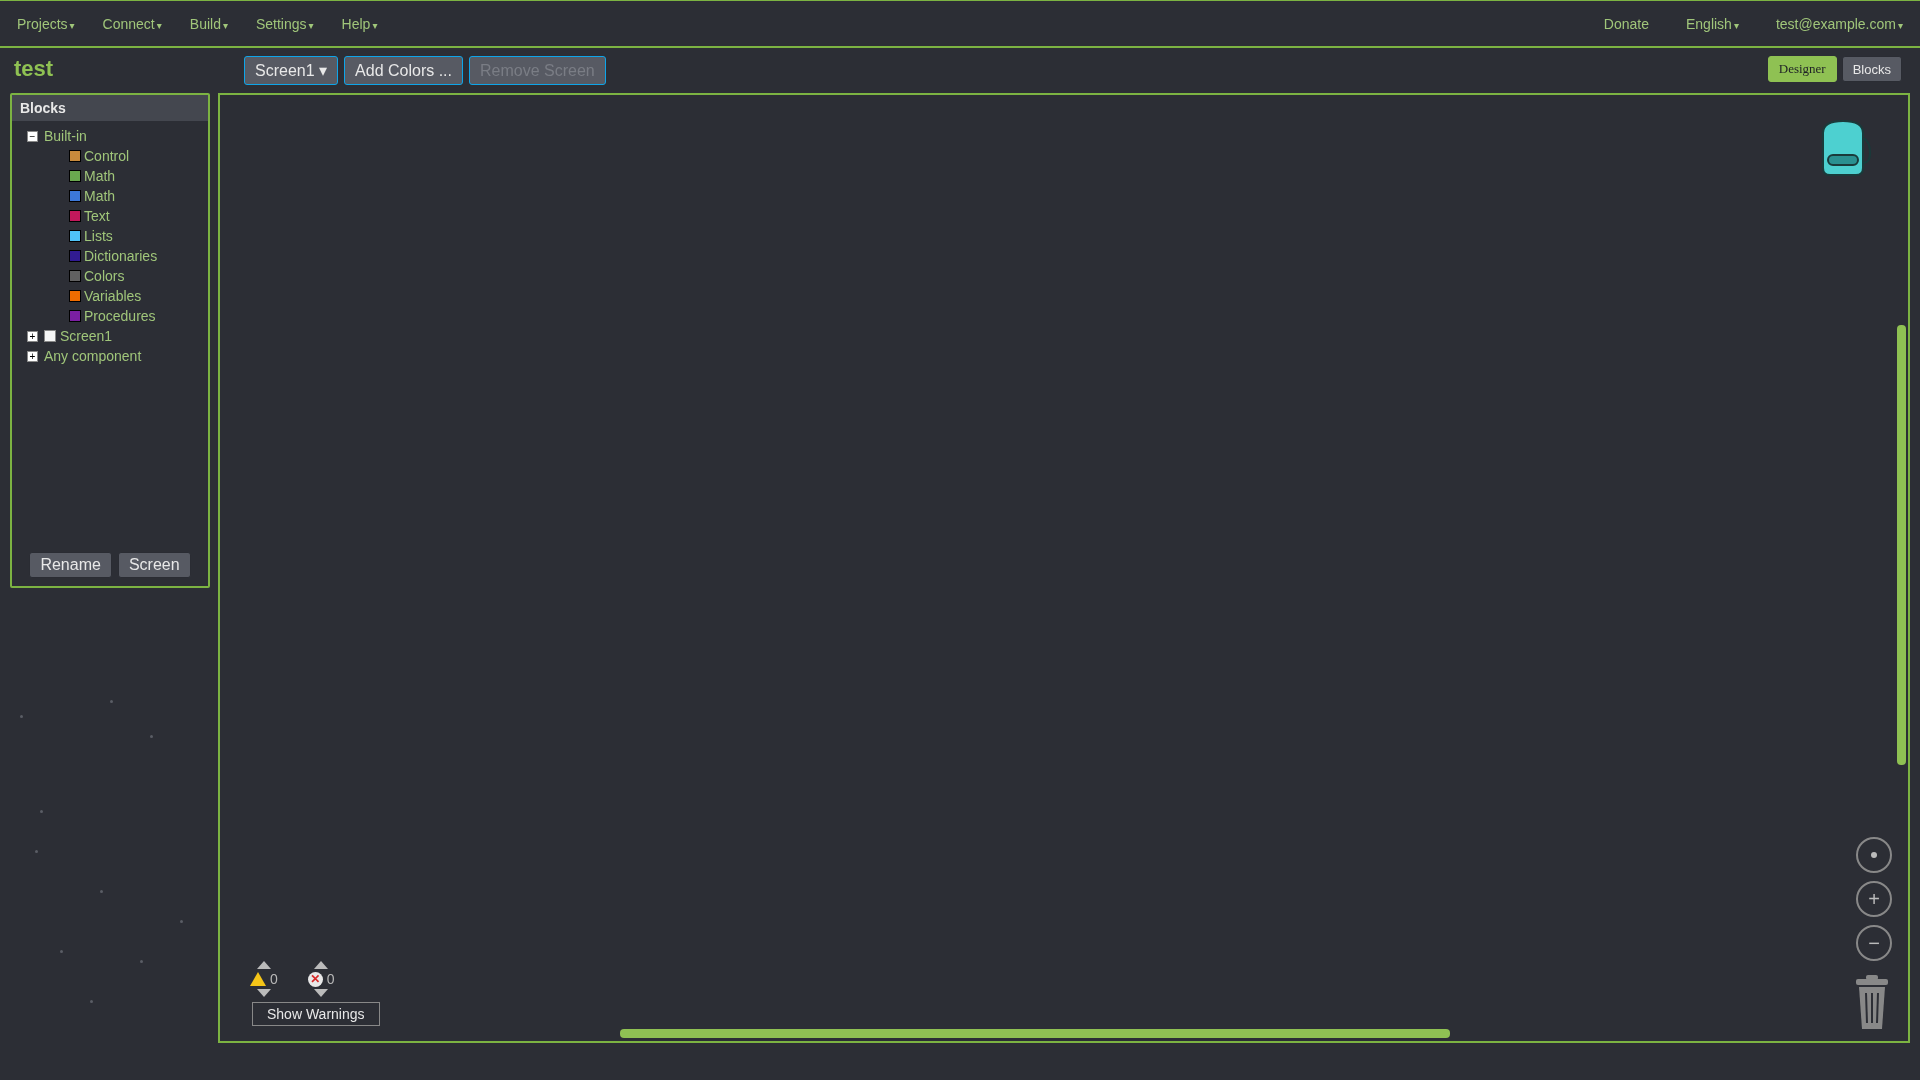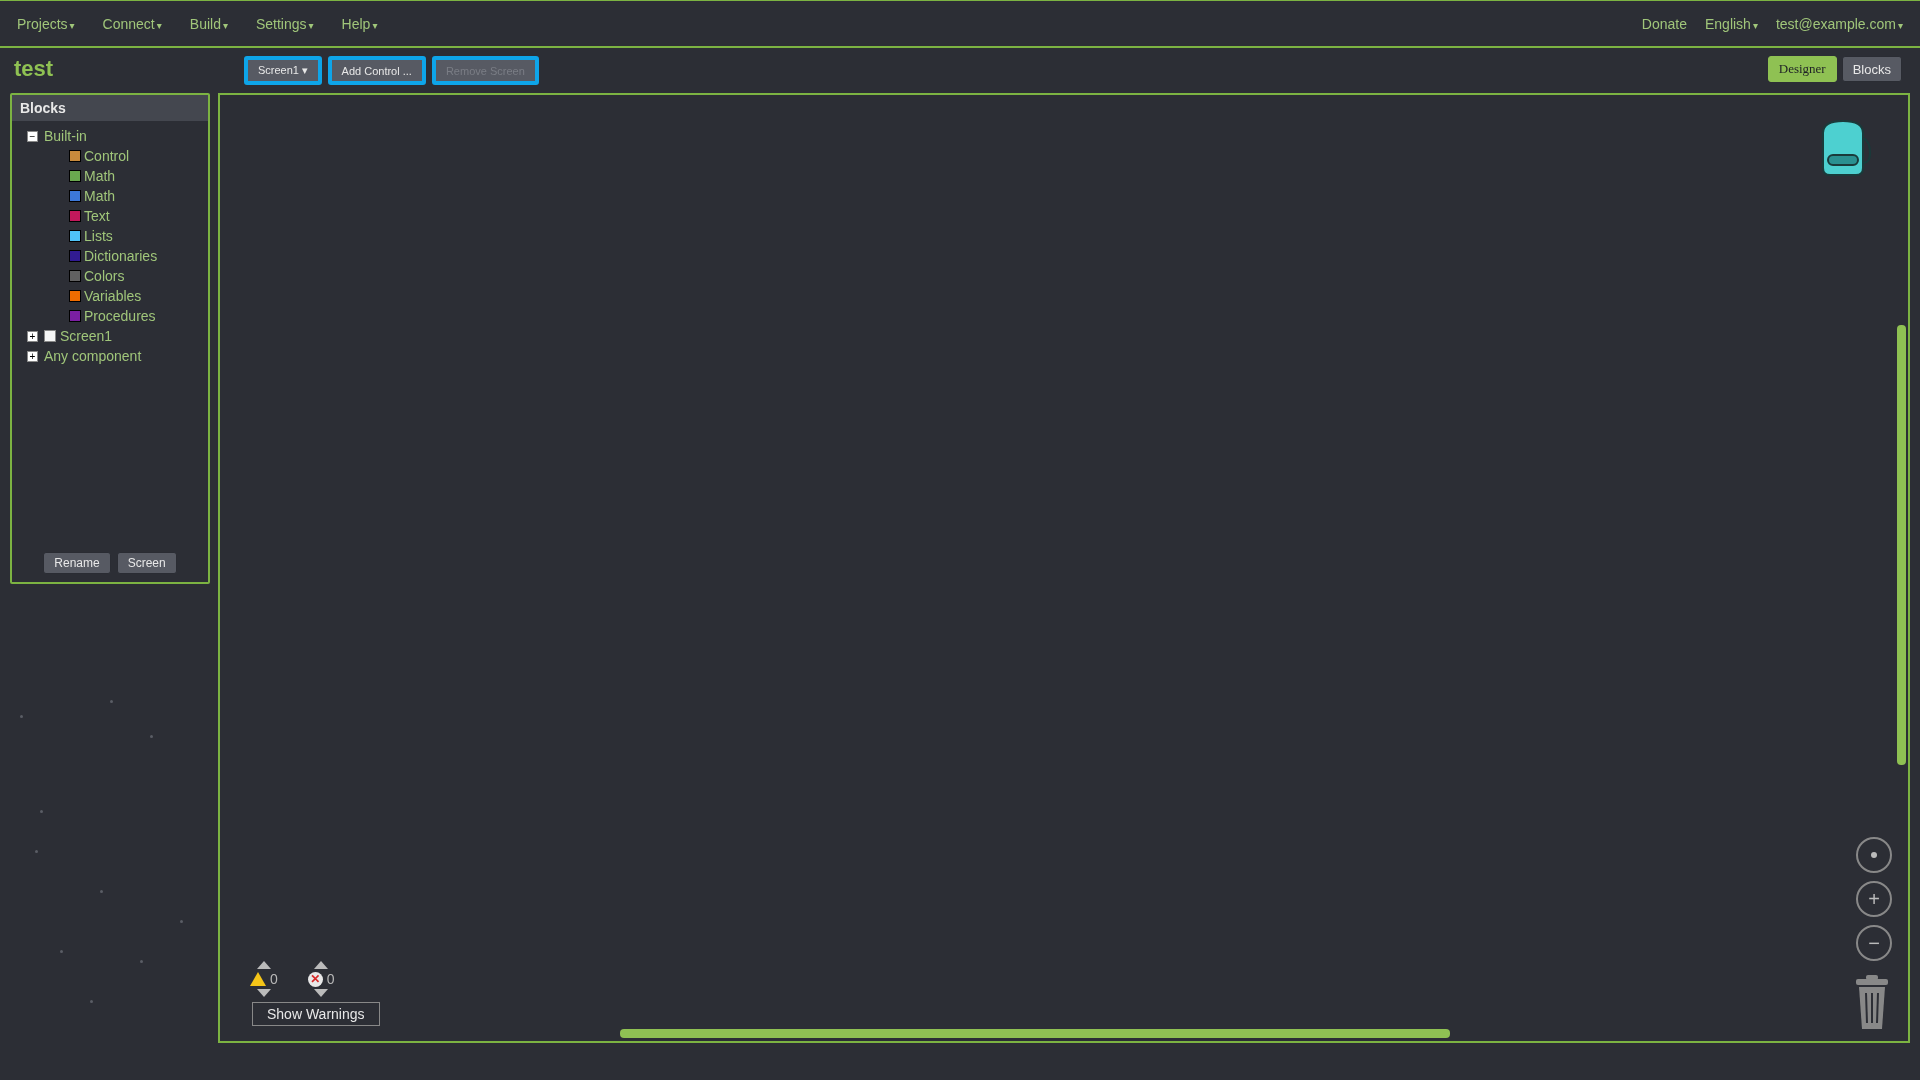--- a/index.html
+++ b/index.html
@@ -19,21 +19,21 @@
     height: 48px;
     background: #2c2e35;
     border-top: 1px solid #7cb342;
     border-bottom: 2px solid #7cb342;
     display: flex;
     align-items: center;
     justify-content: space-between;
     padding: 0 10px;
   }
   .menu-left { display: flex; gap: 14px; }
-  .menu-right { display: flex; gap: 4px; align-items: center; }
+  .menu-right { display: flex; gap: 23px; align-items: center; }
   .menu-item {
     color: #a0c67a;
     padding: 5px 7px;
     cursor: pointer;
     font-size: 14px;
   }
   .menu-item .caret { font-size: 10px; margin-left: 2px; }
   
   
   .project-row {
@@ -44,23 +44,23 @@
   }
   .project-title {
     color: #8fc153;
     font-size: 22px;
     font-weight: bold;
     width: 220px;
   }
   .screen-controls { display: flex; gap: 6px; }
   .scr-btn {
     background: #575a63;
-    border: 4px solid #0ea5e9;
-    color: #e8e8e8;
-    font-size: 11px;
+    border: 1px solid #0ea5e9;
+    color: #e8e8e8;
+    font-size: 16px;
     padding: 4px 10px;
     border-radius: 3px;
     cursor: pointer;
   }
   .scr-btn.disabled { color: #7a7d85; cursor: default; }
   .spacer { flex: 1; }
   .view-toggle { display: flex; gap: 5px; margin-right: 8px; }
   .toggle-btn {
     background: #575a63;
     border: 1px solid #2a2c33;
@@ -148,21 +148,21 @@
   .panel-footer {
     display: flex;
     justify-content: center;
     gap: 6px;
     padding: 8px 0;
   }
   .footer-btn {
     background: #575a63;
     border: 1px solid #2a2c33;
     color: #e8e8e8;
-    font-size: 12px;
+    font-size: 16px;
     padding: 3px 10px;
     border-radius: 3px;
     cursor: pointer;
   }
   
   
   .viewer-panel {
     flex: 1;
     border: 2px solid #7cb342;
     background: #2c2e35;
@@ -300,21 +300,21 @@
     <div class="menu-item">Donate</div>
     <div class="menu-item"><span>English</span><span class="caret">▾</span></div>
     <div class="menu-item"><span>test@example.com</span><span class="caret">▾</span></div>
   </div>
 </div>
 
 <div class="project-row">
   <div class="project-title">test</div>
   <div class="screen-controls">
     <button class="scr-btn"><span>Screen1</span> <span>▾</span></button>
-    <button class="scr-btn">Add Control ...</button>
+    <button class="scr-btn">Add Colors ...</button>
     <button class="scr-btn disabled">Remove Screen</button>
   </div>
   <div class="spacer"></div>
   <div class="view-toggle">
     <button class="toggle-btn active">Designer</button>
     <button class="toggle-btn">Blocks</button>
   </div>
 </div>
 
 <div class="main">

